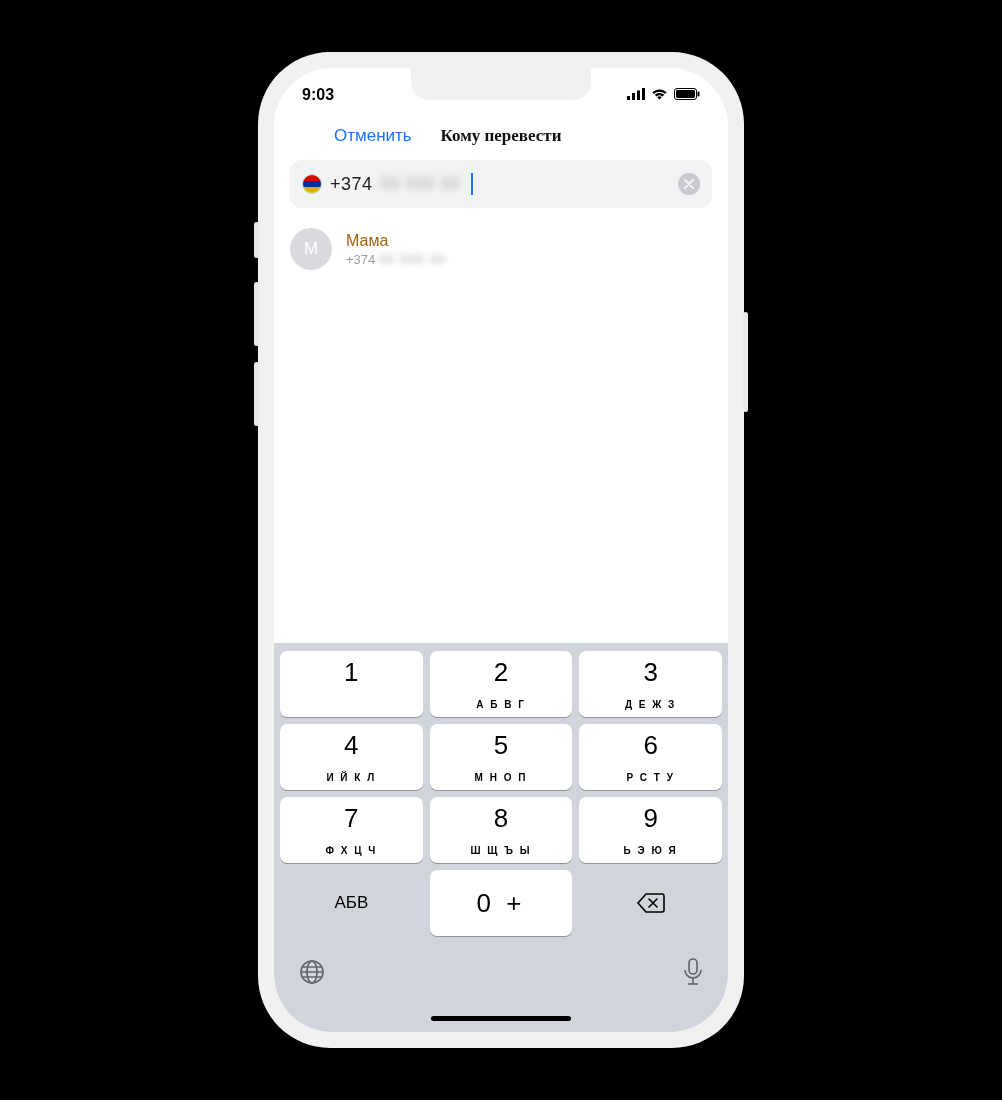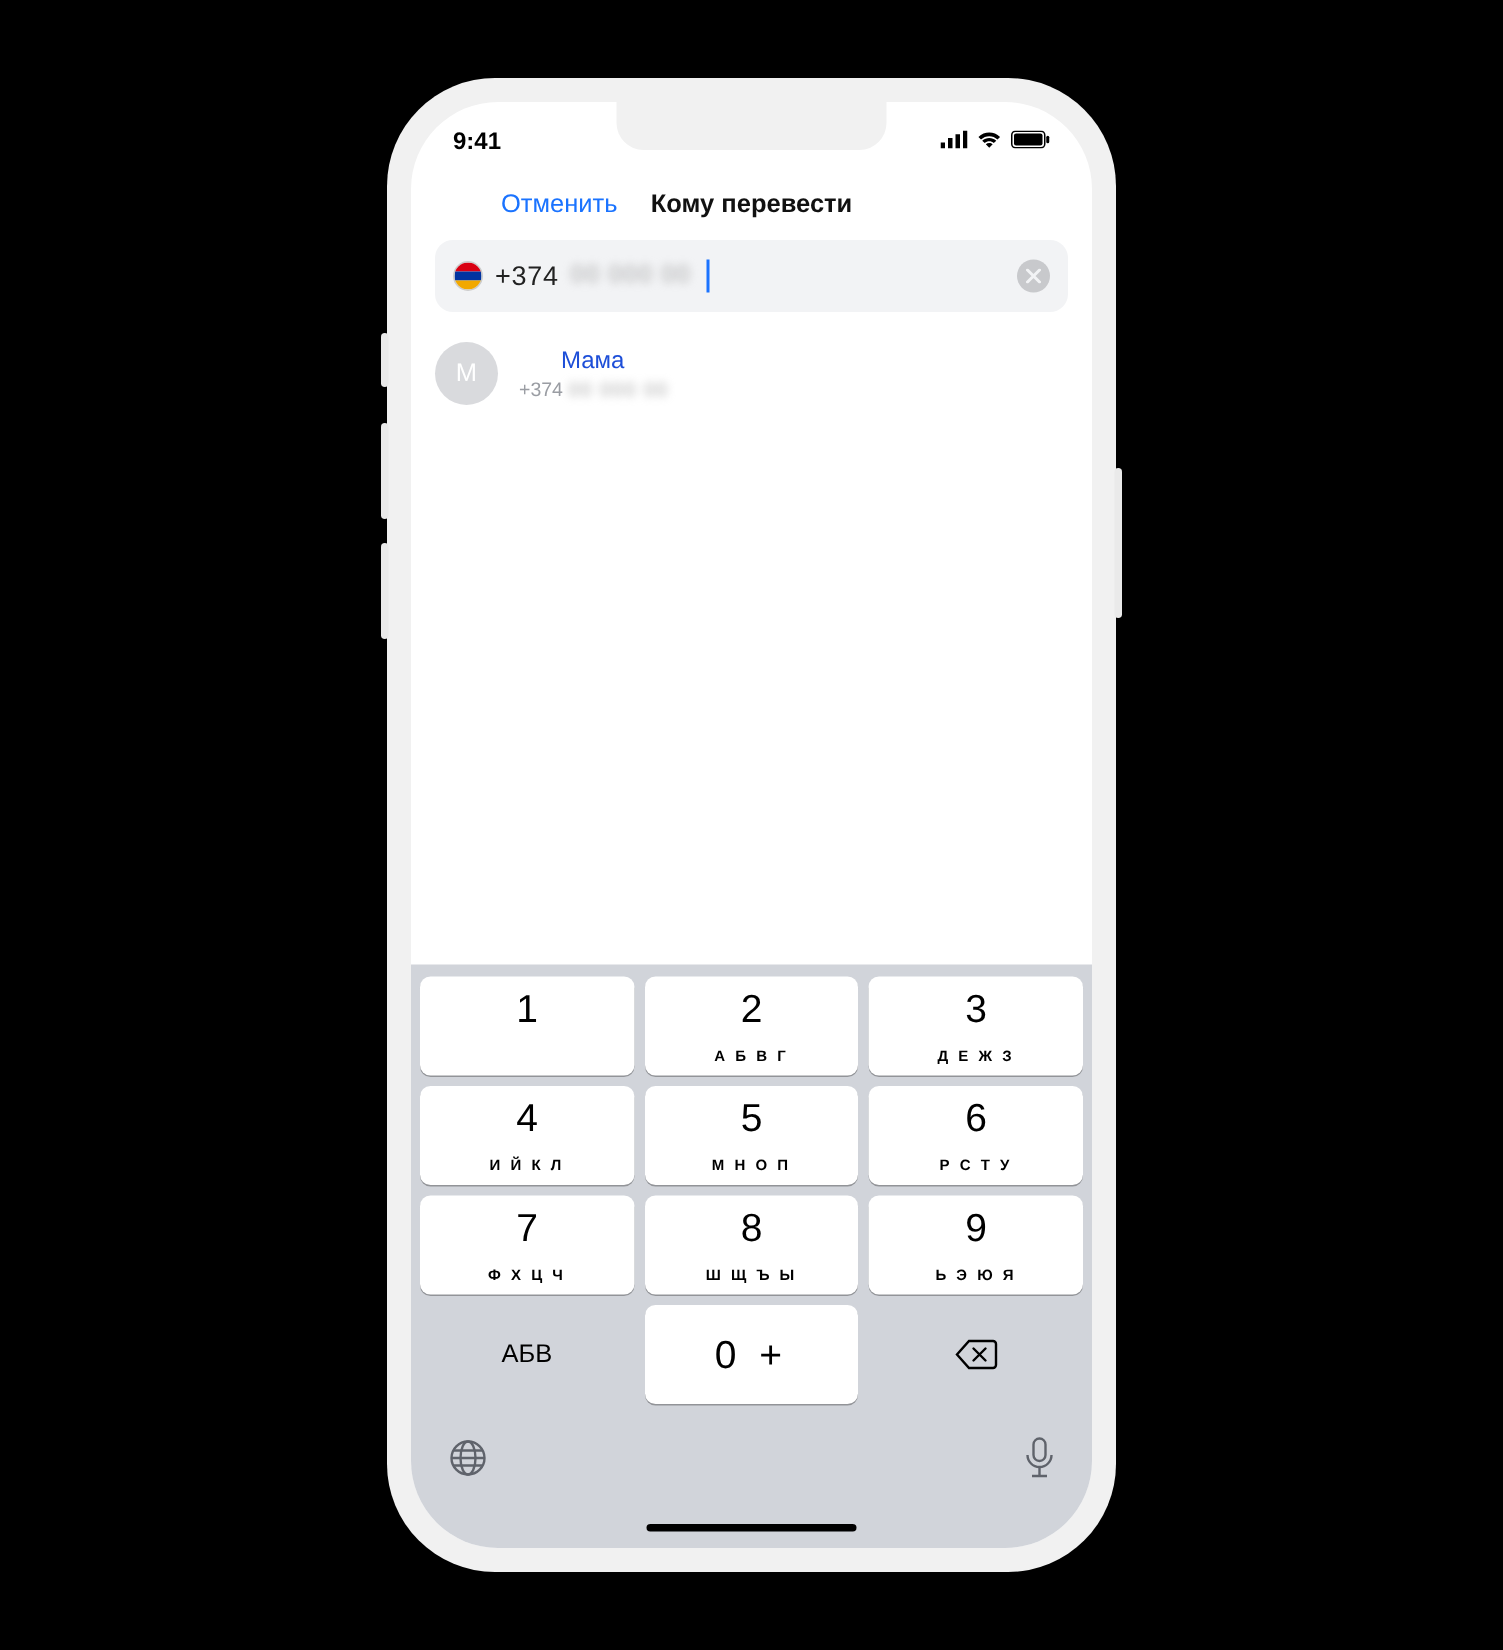--- a/index.html
+++ b/index.html
@@ -77,20 +77,21 @@
     cursor: pointer;
     margin-left: 44px;
   }
   .nav-title {
     position: absolute;
     left: 50%;
     transform: translateX(-50%);
     font-size: 17px;
     font-weight: 600;
     color: #111;
+    font-family: Liberation Serif, serif;
   }
   .search {
     margin: 0 16px;
     height: 48px;
     background: #f2f3f5;
     border-radius: 12px;
     display: flex;
     align-items: center;
     padding: 0 12px;
     gap: 8px;
@@ -141,21 +142,21 @@
   .avatar {
     width: 42px; height: 42px;
     border-radius: 50%;
     background: #d9dadd;
     color: #fff;
     display: flex;
     align-items: center;
     justify-content: center;
     font-size: 17px;
   }
-  .contact-name { font-size: 16px; color: #1d4ed8; line-height: 1.3; margin-left: 28px; }
+  .contact-name { font-size: 16px; color: #a16207; line-height: 1.3; }
   .contact-phone { font-size: 13px; color: #9a9da3; }
   .spacer { flex: 1; }
   .keyboard {
     background: #d1d4da;
     padding: 8px 6px 4px;
   }
   .krow {
     display: flex;
     gap: 7px;
     margin-bottom: 7px;
@@ -213,21 +214,21 @@
 <div class="phone">
   <div class="side-btn silence"></div>
   <div class="side-btn vol1"></div>
   <div class="side-btn vol2"></div>
   <div class="side-btn power"></div>
 
   <div class="screen">
     <div class="notch"></div>
 
     <div class="status-bar">
-      <span>9:41</span>
+      <span>9:03</span>
       <div class="status-right">
         <span>
           <svg width="18" height="12" viewBox="0 0 18 12">
               <rect x="0" y="8" width="3" height="4" fill="#000"></rect>
               <rect x="5" y="5" width="3" height="7" fill="#000"></rect>
               <rect x="10" y="2.5" width="3" height="9.5" fill="#000"></rect>
               <rect x="15" y="0" width="3" height="12" fill="#000"></rect>
             </svg>
         </span>
         <span>

